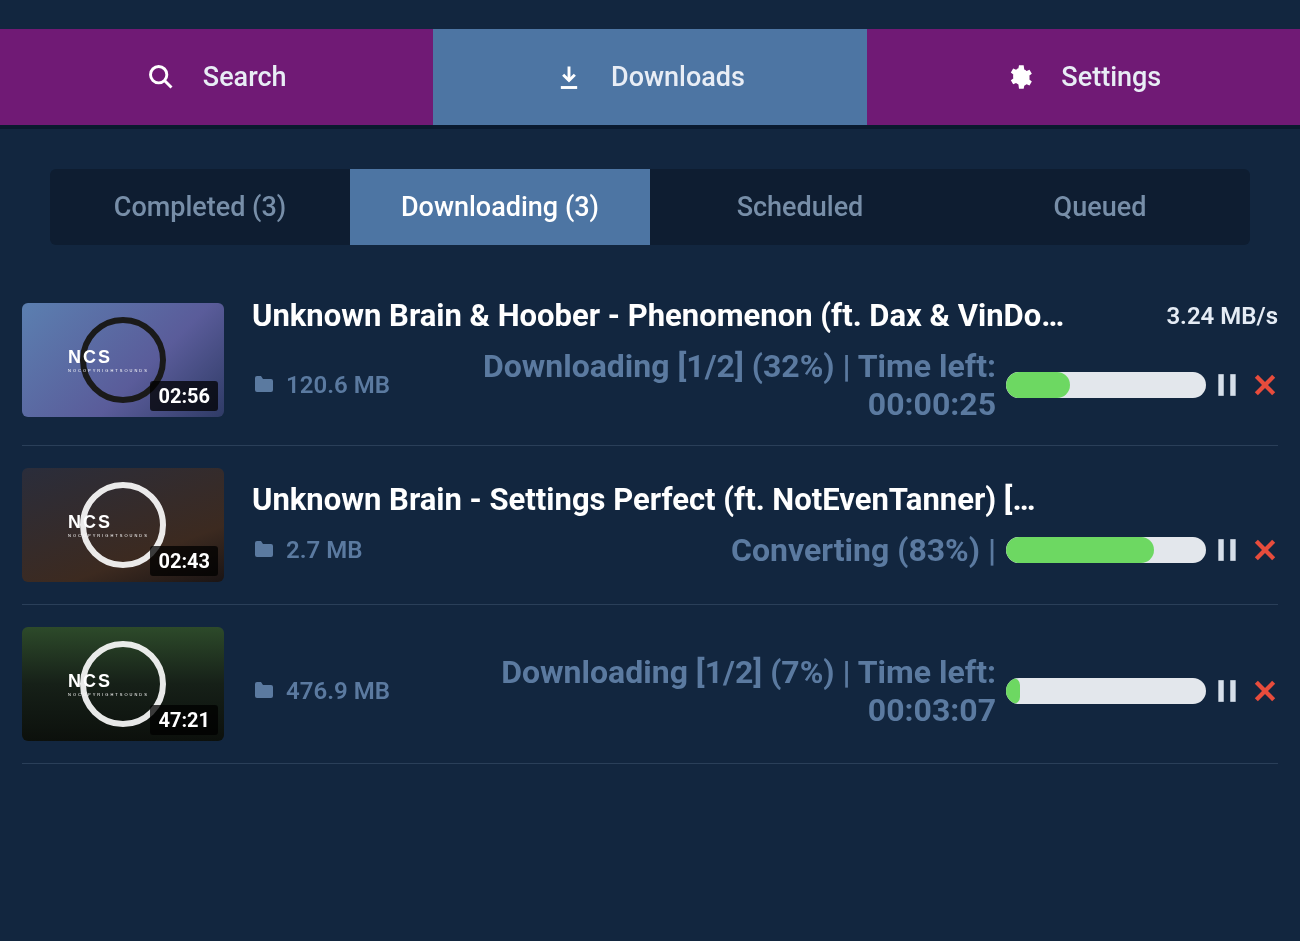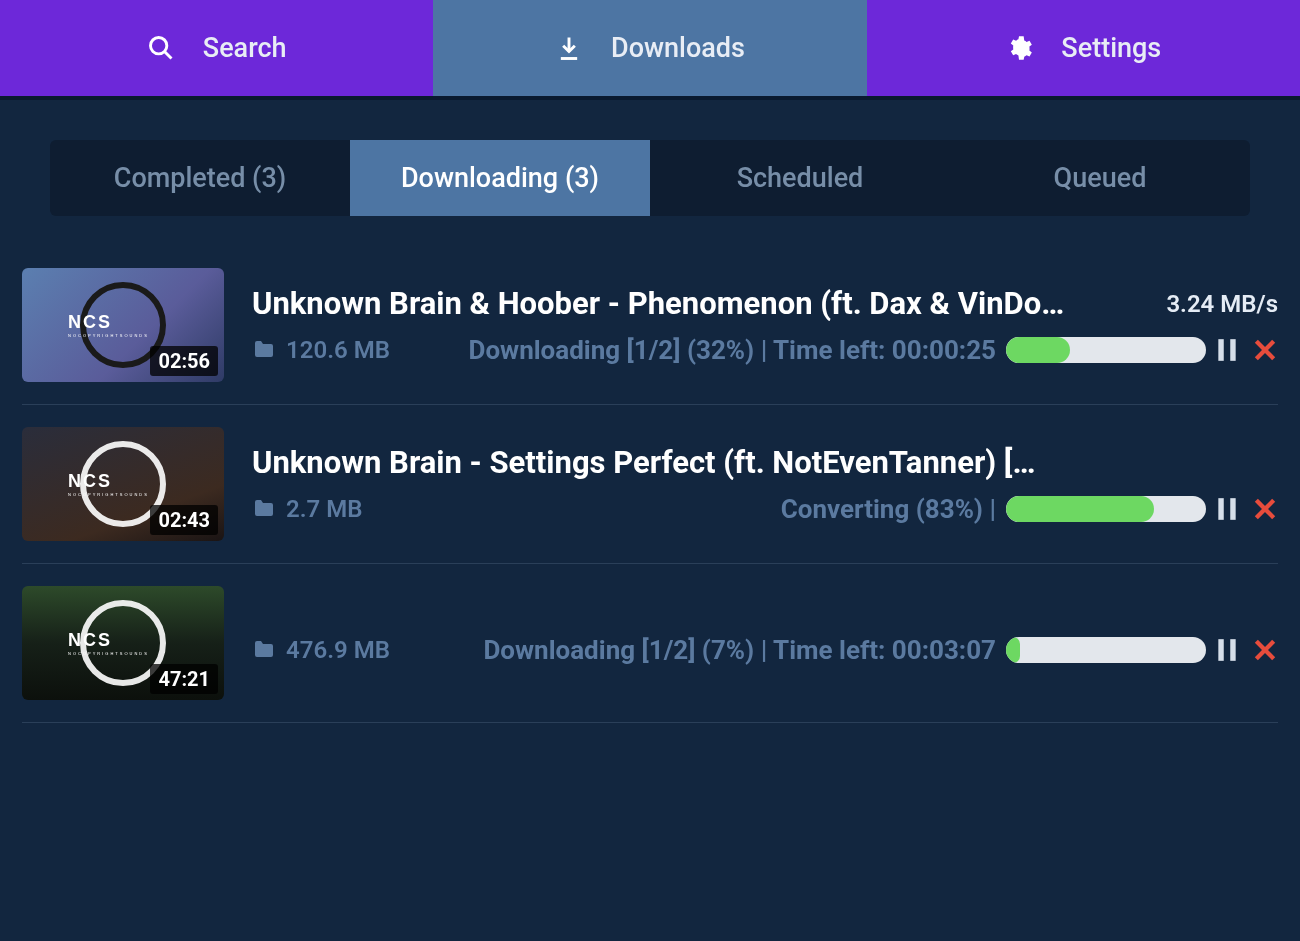--- a/index.html
+++ b/index.html
@@ -9,22 +9,23 @@
   color: #fff;
   width: 1300px;
   height: 941px;
   overflow: hidden;
 }
 
 
 .topnav {
   display: flex;
   height: 100px;
-  background: #6d28d9;
+  background: #701a75;
   border-bottom: 4px solid #0a1a2f;
+  margin-top: 29px;
 }
 .topnav-item {
   flex: 1;
   display: flex;
   align-items: center;
   justify-content: center;
   gap: 28px;
   font-size: 27px;
   font-weight: 500;
   color: #e8edf5;
@@ -149,21 +150,21 @@
   color: #5b7aa0;
   display: inline-flex;
 }
 .size {
   color: #5b7aa0;
   font-size: 24px;
   font-weight: 600;
 }
 .status-text {
   color: #5b7aa0;
-  font-size: 26px;
+  font-size: 32px;
   font-weight: 700;
   flex: 1;
   text-align: right;
 }
 .progress {
   width: 200px;
   height: 26px;
   background: #e3e7ec;
   border-radius: 13px;
   overflow: hidden;

